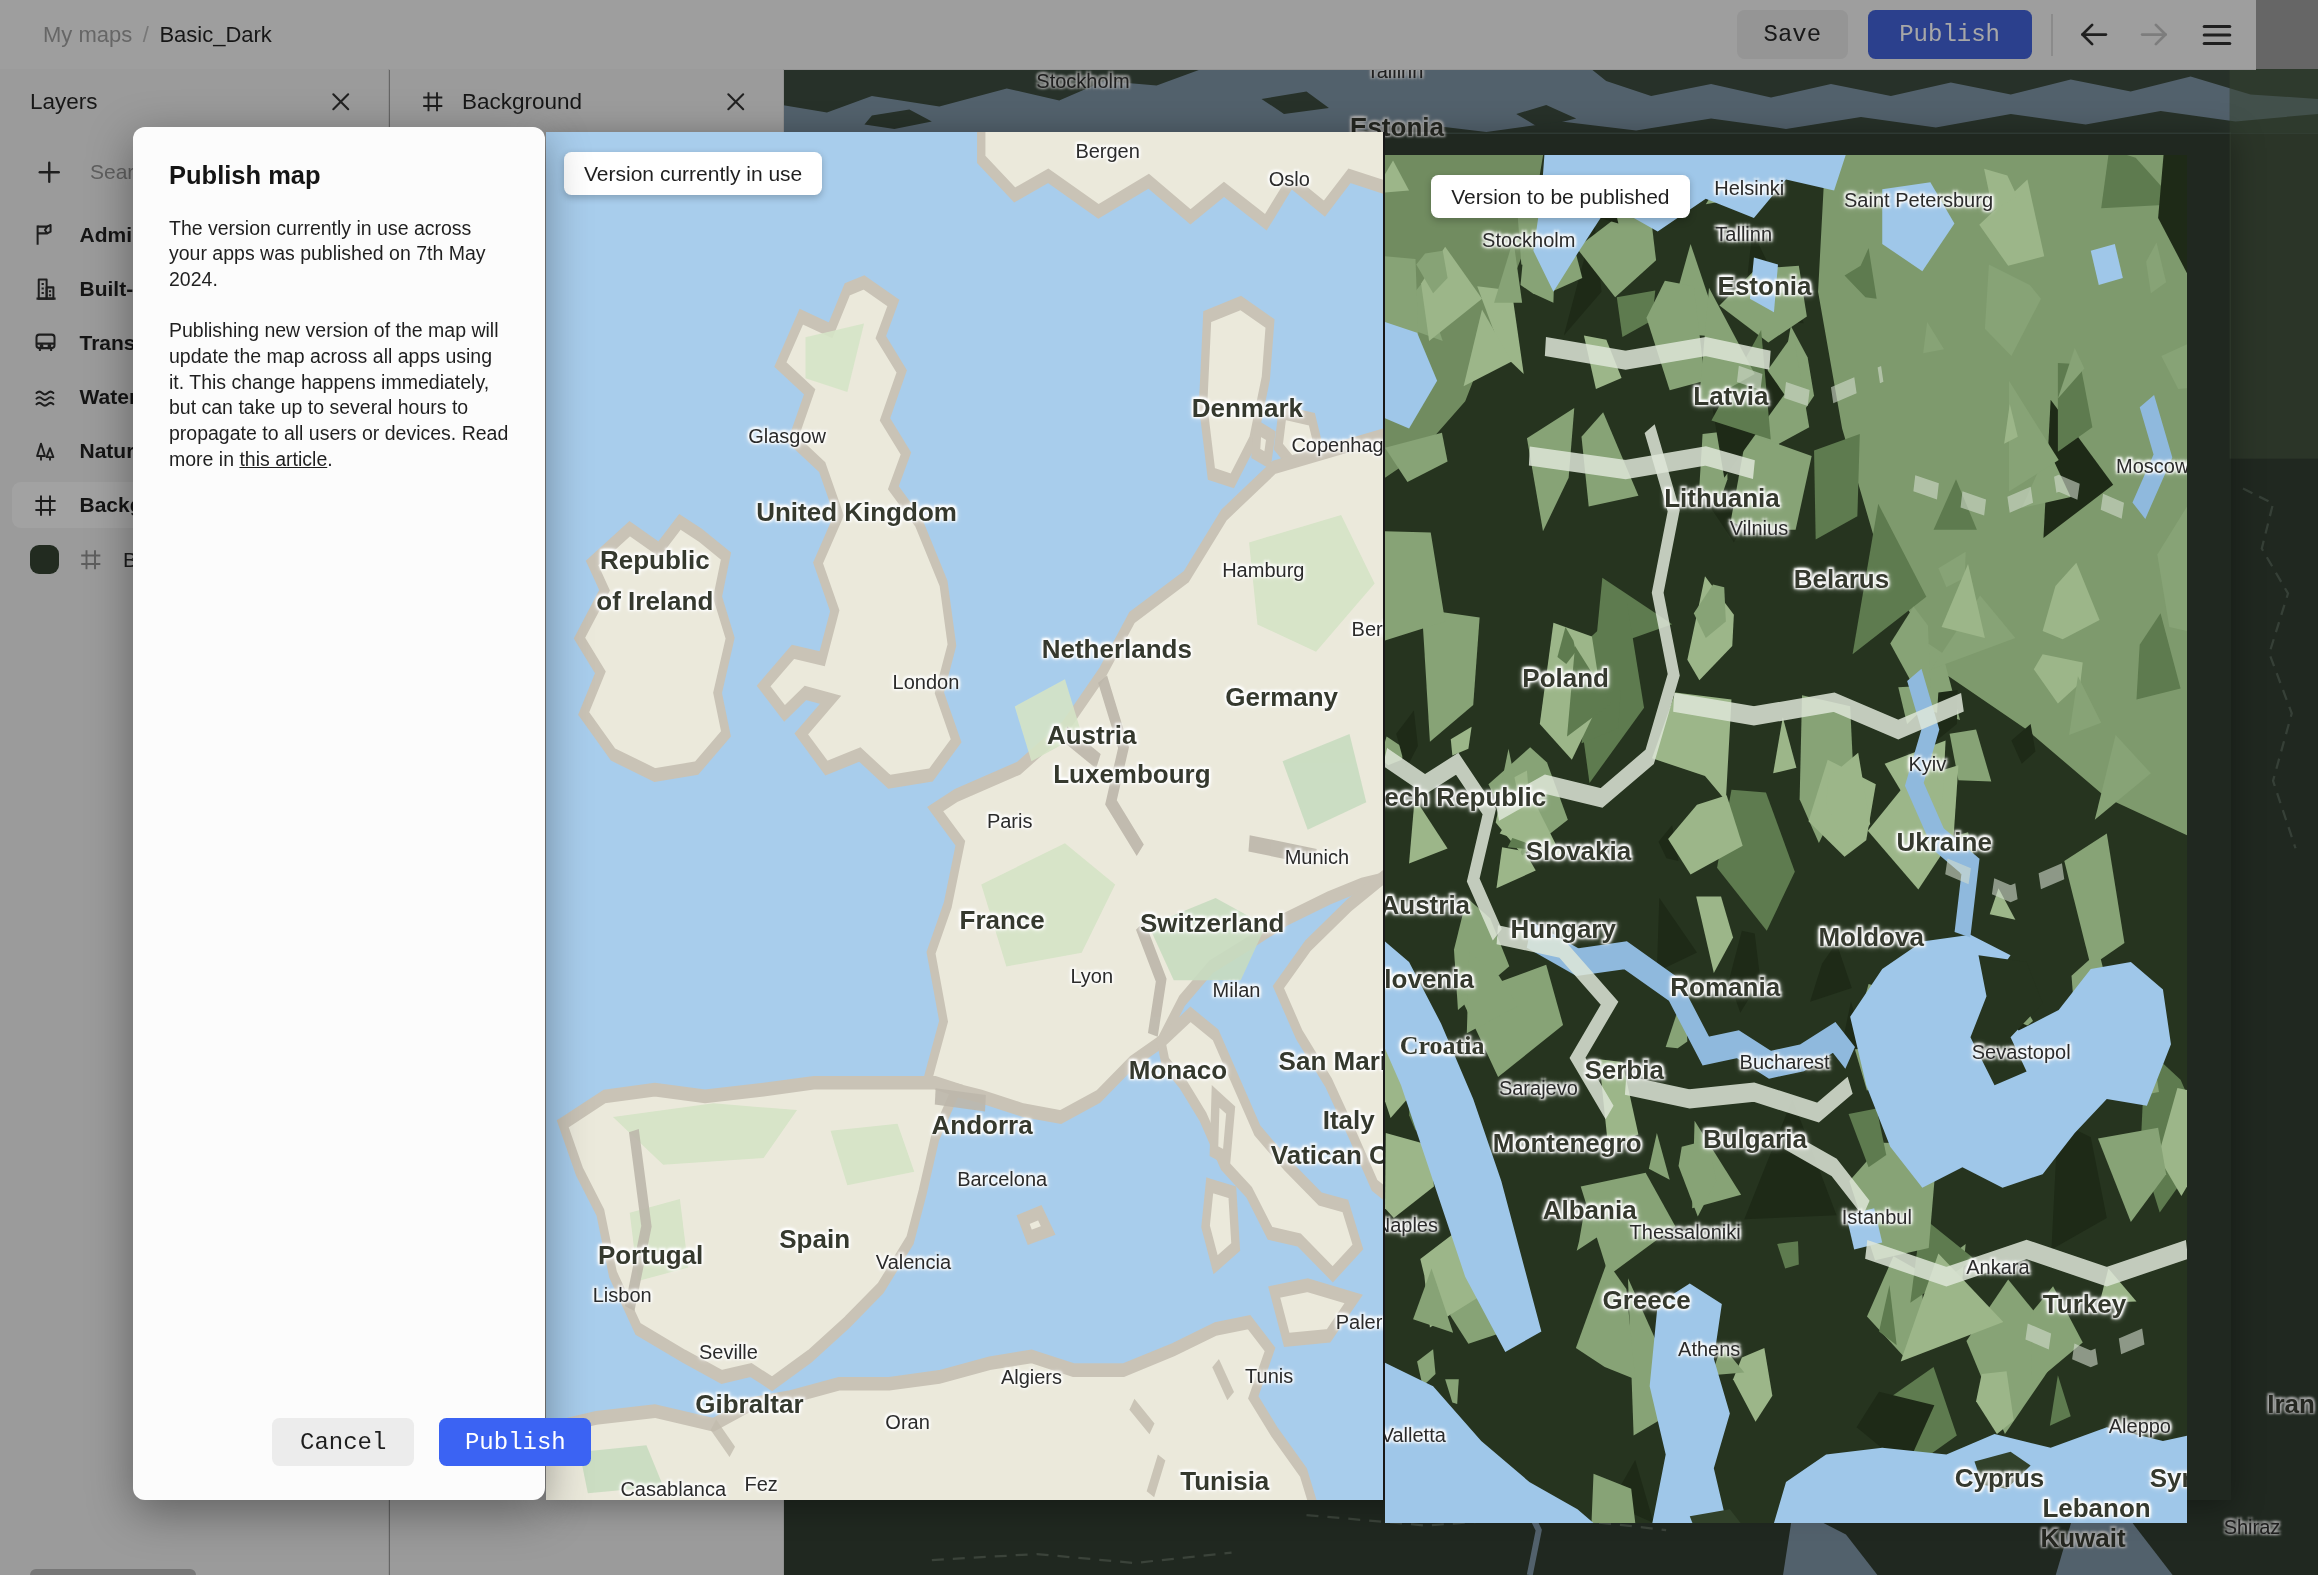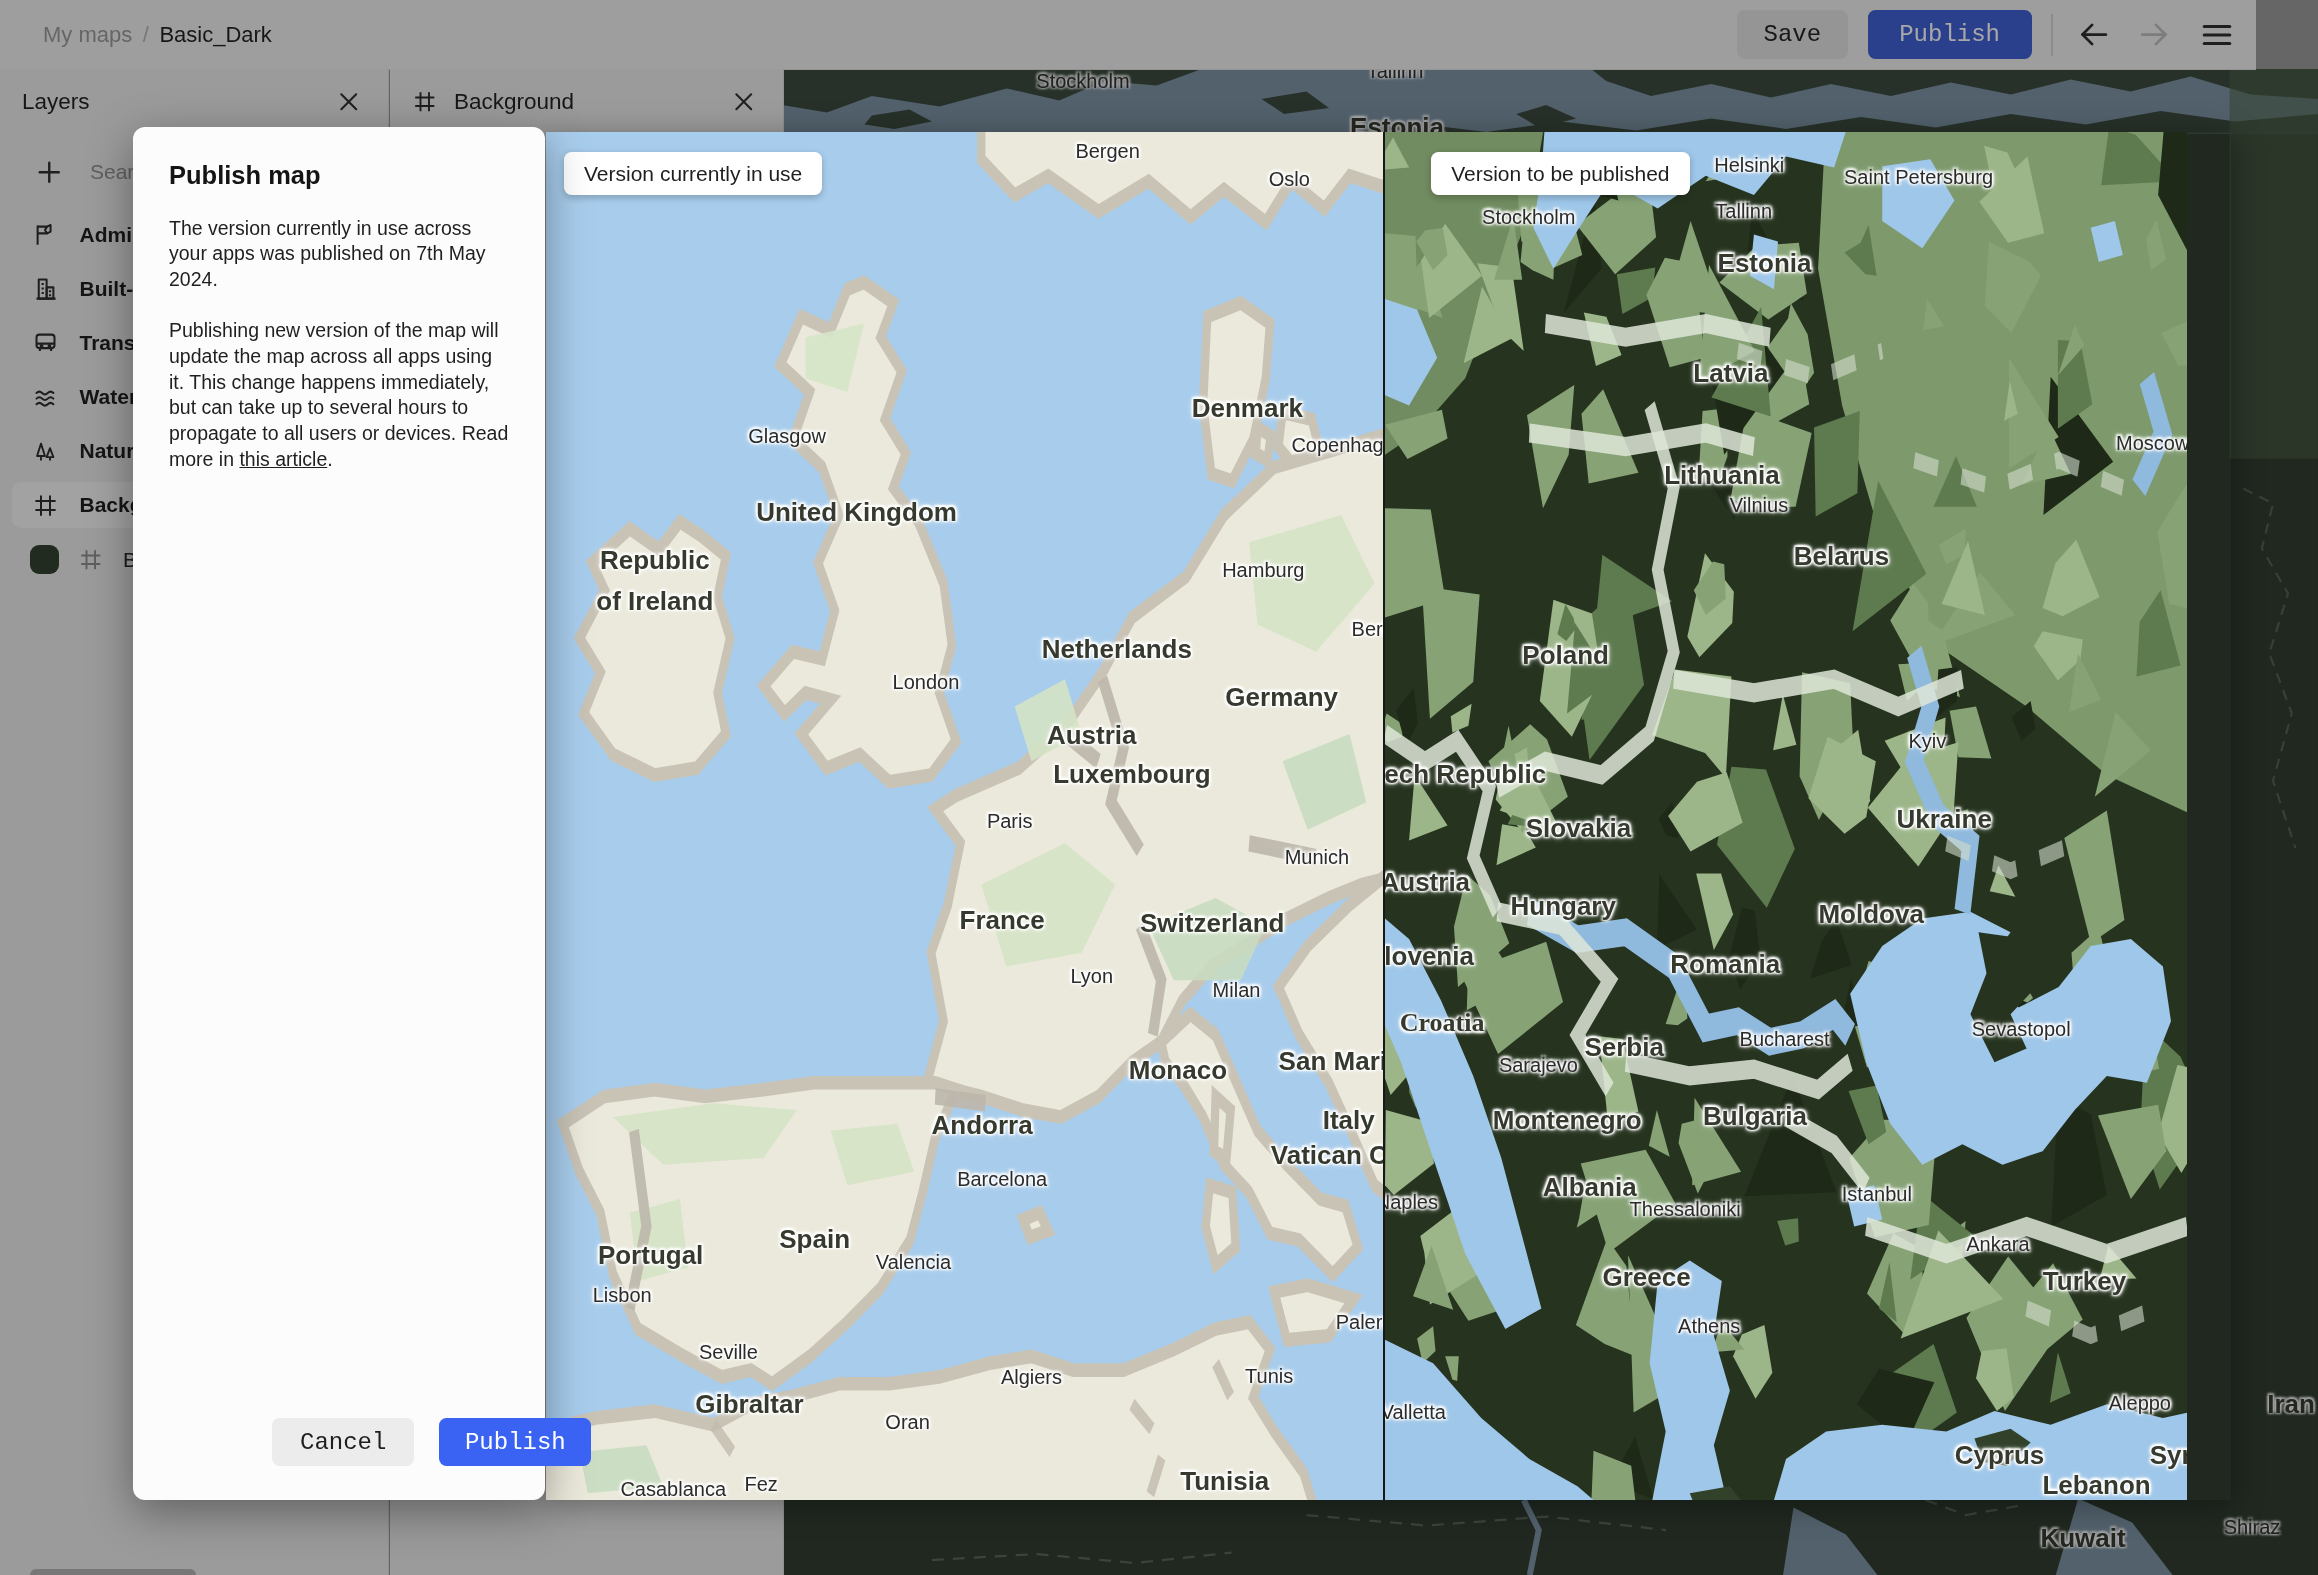--- a/index.html
+++ b/index.html
@@ -14,41 +14,41 @@
   .tb-actions{position:absolute;right:18px;top:0;height:69px;display:flex;align-items:center;gap:19.5px;}
   .btn{border:none;border-radius:7.5px;font-size:24px;cursor:pointer;font-family:Liberation Mono, monospace;}
   .btn-save{background:#e3e3e3;color:#222;padding:11.2px 27px;}
   .btn-pub-top{background:#3e5fd6;color:#fff;padding:11.2px 31.5px;}
   .vsep{width:1.5px;height:42px;background:#d4d4d4;}
   .icon-btn{background:none;border:none;padding:4.5px;cursor:pointer;display:flex;align-items:center;}
   
   .panel{position:absolute;top:69px;bottom:0;background:#ededed;z-index:2;}
   .panel-layers{left:0;width:388px;border-right:1.5px solid #dcdcdc;}
   .panel-bg{left:390px;width:393px;border-right:1.5px solid #dcdcdc;}
-  .panel-head{height:66px;display:flex;align-items:center;padding:0 22px;font-size:22.5px;color:#1f1f1f;}
+  .panel-head{height:66px;display:flex;align-items:center;padding:0 30px;font-size:22.5px;color:#1f1f1f;}
   .panel-head .title{flex:1;display:flex;align-items:center;gap:16.5px;}
   .searchrow{display:flex;align-items:center;gap:22.5px;margin:18px 12px 21px 30px;}
   .search-ph{font-size:21px;color:#8f8f8f;}
   .srow{display:flex;align-items:center;gap:21px;height:46px;margin:8.2px 12px;padding:0 19.5px;border-radius:9px;font-size:21px;font-weight:600;color:#1c1c1c;cursor:pointer;white-space:nowrap;overflow:hidden;}
   .srow.sel{background:#f8f8f8;}
   .srow .ic{flex:0 0 auto;display:flex;color:#2a2a2a;}
   .subrow{display:flex;align-items:center;gap:19.5px;height:46px;margin:6px 12px 0 30px;font-size:21px;color:#242424;cursor:pointer;white-space:nowrap;overflow:hidden;}
   .swatch{width:28.5px;height:28.5px;border-radius:9px;background:#2f3e2d;flex:0 0 auto;}
   .subrow .ic{color:#8d8d8d;display:flex;}
   
   .canvas{position:absolute;left:782px;top:69px;width:1536px;height:1506px;background:#26341f;z-index:1;overflow:hidden;}
   .canvas svg{position:absolute;inset:0;}
   
   .dimov{position:absolute;inset:0;background:rgba(12,12,12,.36);z-index:5;}
   
   .compare{position:absolute;left:546px;top:132px;width:1685px;height:1368px;z-index:6;display:flex;box-shadow:0 4.5px 30px rgba(0,0,0,.35);}
   .cmp{position:relative;height:100%;overflow:hidden;}
   .cmp-left{width:837px;background:#a8cdec;}
   .cmp-div{width:2.2px;background:#181818;cursor:col-resize;}
-  .cmp-right{width:802px;background:#9fc7e9;}
+  .cmp-right{width:802px;background:#9fc7e9;margin-top:23px;}
   .cmp svg{position:absolute;inset:0;width:100%;height:100%;}
   .chip{position:absolute;top:20px;background:#fff;border-radius:7.5px;padding:9.7px 20px;font-size:21px;color:#1f1f1f;box-shadow:0 2.2px 7.5px rgba(0,0,0,.22);white-space:nowrap;z-index:3;}
   .chip-l{left:18px;} .chip-r{left:46px;}
   
   .ml{position:absolute;transform:translate(-50%,-50%);white-space:nowrap;pointer-events:none;z-index:2;
       text-shadow:-1.5px -1.5px 2.2px #fff,1.5px -1.5px 2.2px #fff,-1.5px 1.5px 2.2px #fff,1.5px 1.5px 2.2px #fff,0 0 6px #fff;}
   .ml.country{font-weight:700;font-size:26px;color:#35392e;}
   .ml.city{font-size:20px;font-weight:400;color:#2b2b2b;}
   .cl{position:absolute;transform:translate(-50%,-50%);white-space:nowrap;pointer-events:none;
       text-shadow:-1.5px -1.5px 2.2px rgba(255,255,255,.9),1.5px -1.5px 2.2px rgba(255,255,255,.9),-1.5px 1.5px 2.2px rgba(255,255,255,.9),1.5px 1.5px 2.2px rgba(255,255,255,.9);}

